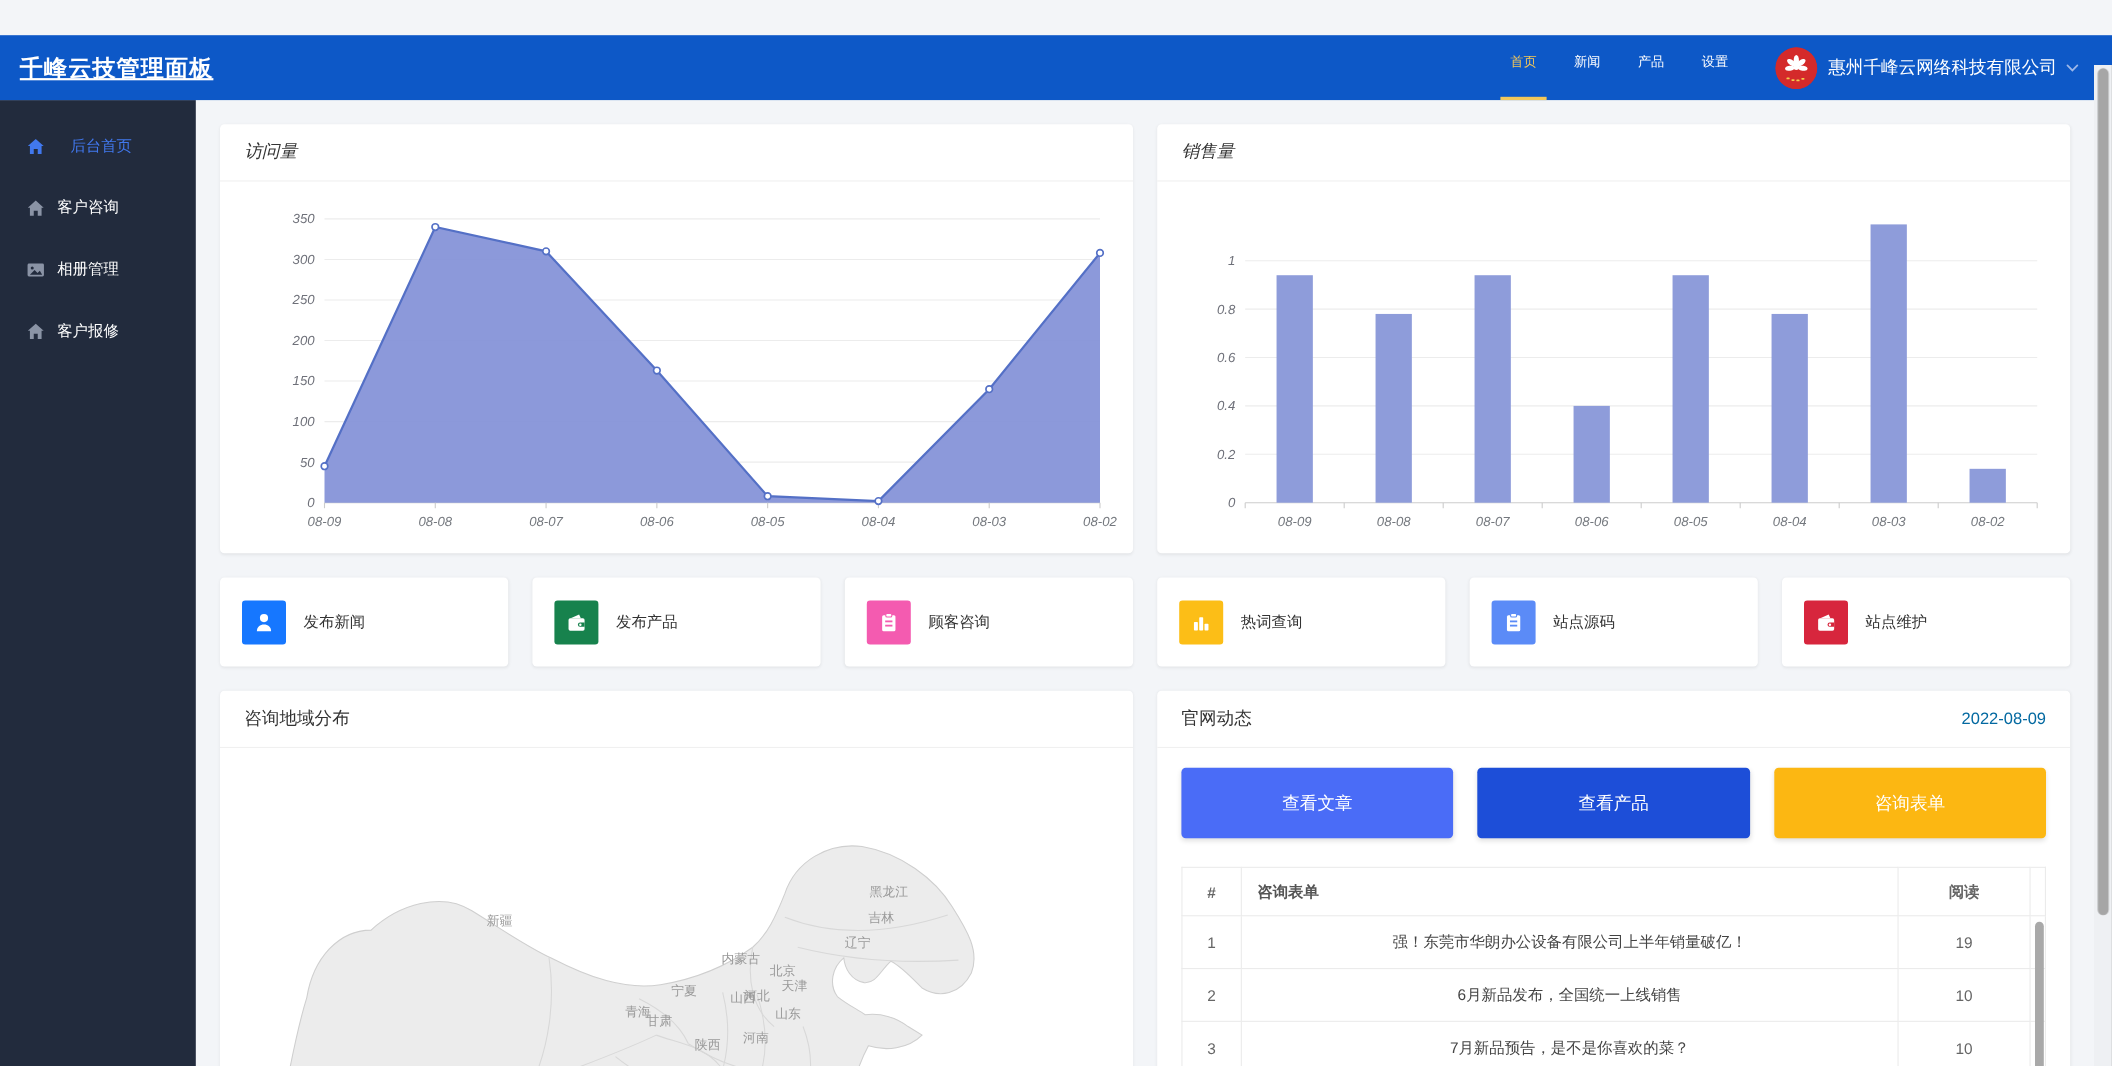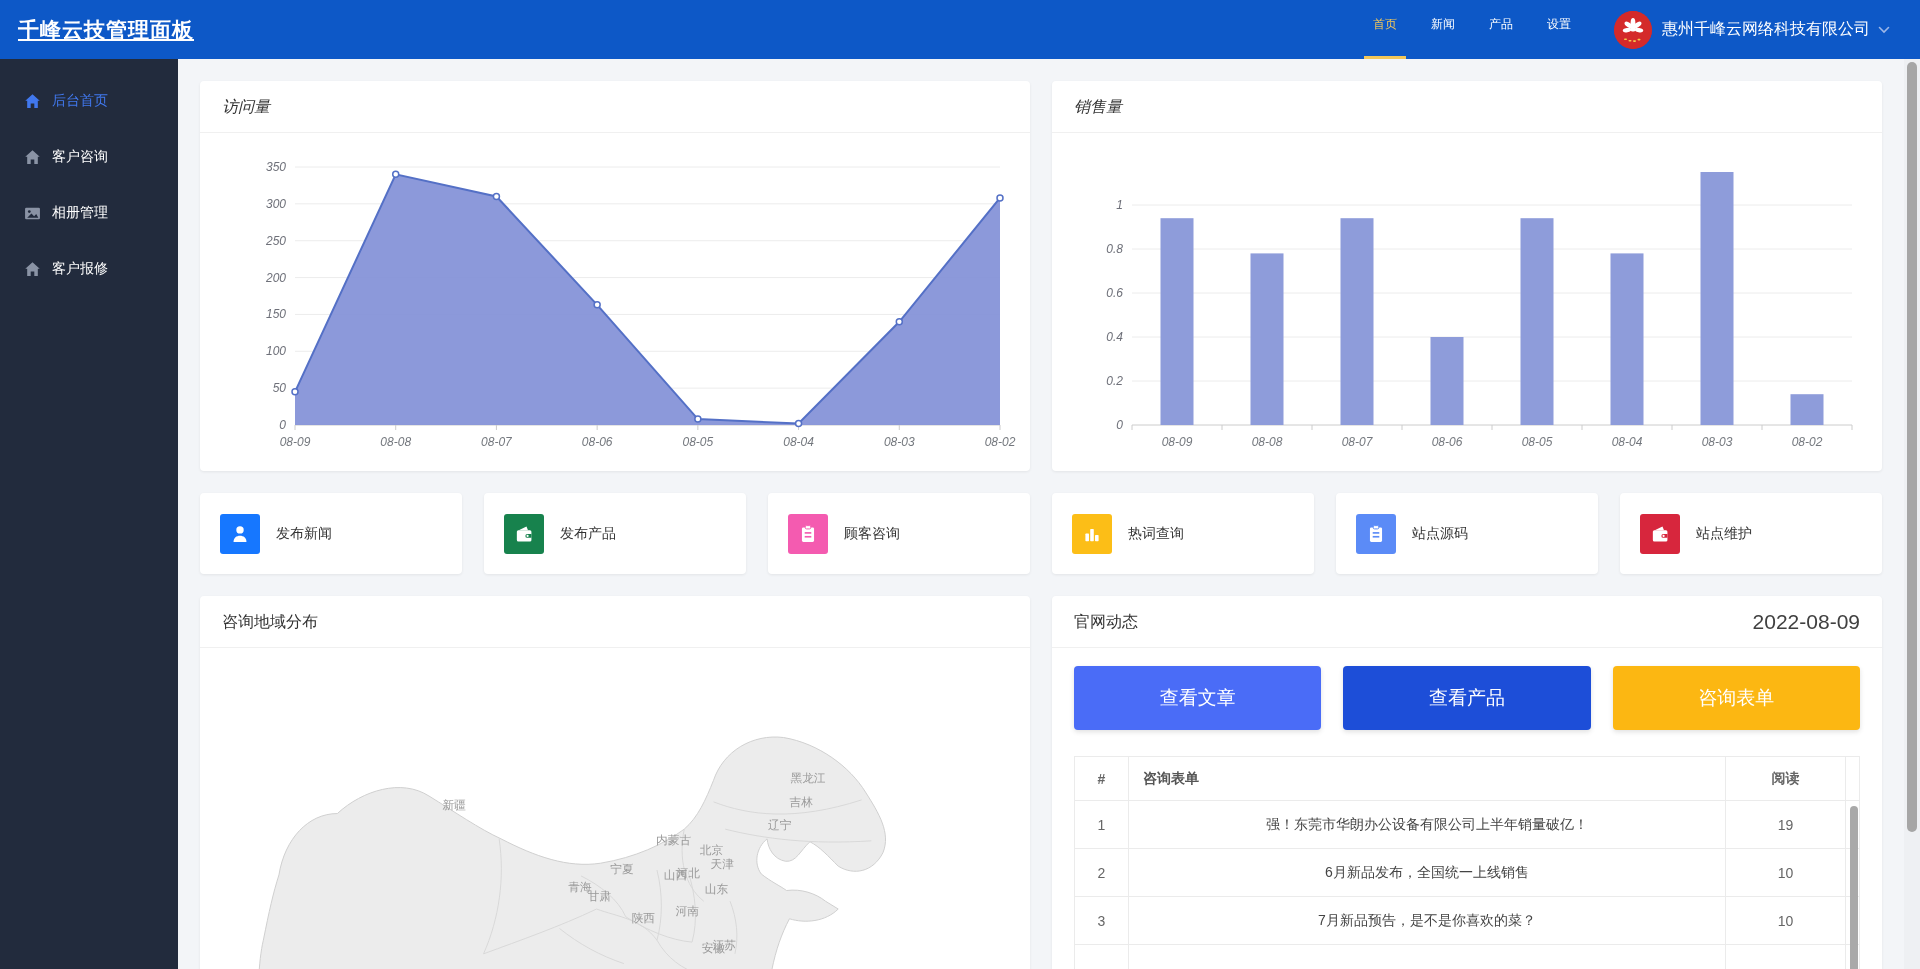--- a/index.html
+++ b/index.html
@@ -1,60 +1,60 @@
 <!DOCTYPE html>
 <html><head>
 <meta charset="utf-8">
 <style>
   * { margin:0; padding:0; box-sizing:border-box; }
   html,body { width:1920px; height:969px; overflow:hidden; font-family:"Liberation Sans","DejaVu Sans",sans-serif; background:#f3f5f8; }
 
   
-  .header { position:relative; height:59px; background:#0d58c7; display:flex; align-items:center; padding:0 30px 0 18px; z-index:20; }
+  .header { position:relative; height:59px; background:#0d58c7; display:flex; align-items:center; padding:0 30px 0 18px; z-index:20;margin-top:32px; }
   .brand { color:#fff; font-size:21px; font-weight:bold; text-decoration:underline; letter-spacing:1px; cursor:pointer; }
   .header-right { margin-left:auto; display:flex; align-items:center; height:100%; }
   .topnav { display:flex; height:100%; }
   .nav-item { position:relative; height:100%; display:flex; align-items:flex-start; padding:16px 17px; color:#fff; font-size:12px; cursor:pointer; }
   .nav-item.active { color:#f2c75a; }
   .nav-item.active::after { content:""; position:absolute; left:8px; right:8px; bottom:0; height:3px; background:#f2c75a; }
   .user-box { display:flex; align-items:center; margin-left:26px; cursor:pointer; }
   .avatar { width:38px; height:38px; border-radius:50%; background:#d42a2a; position:relative; overflow:hidden; flex:0 0 auto; }
   .user-name { color:#fff; font-size:16px; margin:0 8px 0 10px; }
 
   
   .app { display:flex; height:910px; }
   .sidebar { width:178px; background:#222b3d; flex:0 0 auto; padding-top:14px; }
   .side-item { height:56px; display:flex; align-items:center; padding:0 10px 0 24px; color:#ffffff; font-size:14px; cursor:pointer; }
   .side-item .s-icon { width:17px; height:17px; margin-right:11px; color:#8a93a5; display:inline-flex; }
-  .side-item.active { color:#4178ee; }
+  .side-item.active { color:#4178ee;gap:12px; }
   .side-item.active .s-icon { color:#4178ee; }
 
   .main { flex:1; padding:22px 38px 0 22px; }
   .row2 { display:flex; gap:22px; }
   .card { background:#fff; border-radius:4px; box-shadow:0 1px 3px rgba(0,0,0,.07); }
   .card-hd { height:52px; line-height:52px; padding:0 22px; border-bottom:1px solid #f0f0f0; font-size:16px; color:#333; display:flex; }
-  .card-hd .hd-date { margin-left:auto; color:#404040; font-size:21px; }
+  .card-hd .hd-date { margin-left:auto; color:#0369a1; font-size:15px; }
   .chart-card { width:830px; height:390px;font-style:italic; }
   .chart-body { height:338px; }
 
   
   .quick-row { display:flex; gap:22px; margin-top:22px; }
   .quick-card { width:262px; height:81px; display:flex; align-items:center; padding:0 20px; cursor:pointer; }
   .qa-icon { width:40px; height:40px; border-radius:3px; display:flex; align-items:center; justify-content:center; flex:0 0 auto; }
   .qa-label { font-size:14px; color:#333; margin-left:16px; }
 
   
   .bottom-row { display:flex; gap:22px; margin-top:22px; }
   .bottom-card { width:830px; height:620px; position:relative; overflow:hidden; }
   .map-wrap { position:absolute; left:38px; top:82px; width:760px; height:540px; }
   .prov-label { font-size:12px; fill:#999; }
 
   .news-body { padding:18px 22px 0 22px; }
   .btn-row { display:flex; gap:22px; }
-  .big-btn { width:250px; height:64px; border:none; border-radius:4px; color:#fff; font-size:19px; cursor:pointer; font-family:Liberation Mono, monospace; box-shadow:0 2px 5px rgba(0,0,0,.12); }
+  .big-btn { width:250px; height:64px; border:none; border-radius:4px; color:#fff; font-size:16px; cursor:pointer; font-family:Liberation Mono, monospace; box-shadow:0 2px 5px rgba(0,0,0,.12); }
 
   .news-table-wrap { position:relative; margin-top:26px; }
   table.news { width:100%; border-collapse:collapse; table-layout:fixed; }
   table.news th, table.news td { border:1px solid #ebebeb; font-size:14px;text-align:center; }
   table.news th { height:44px; color:#555; font-weight:bold; text-align:left; padding:0 14px; background:#fff; }
   table.news td { height:48px; padding:0 14px; color:#444; }
   .col-num { width:54px; text-align:center !important; color:#666 !important; }
   .col-reads { width:120px; text-align:center !important; color:#666 !important; }
   .col-gutter { width:14px; border-left:none !important; padding:0 !important; }
   .tbl-scroll-thumb { position:absolute; right:2px; top:50px; width:8px; height:210px; background:#a9a9a9; border-radius:4px; }

